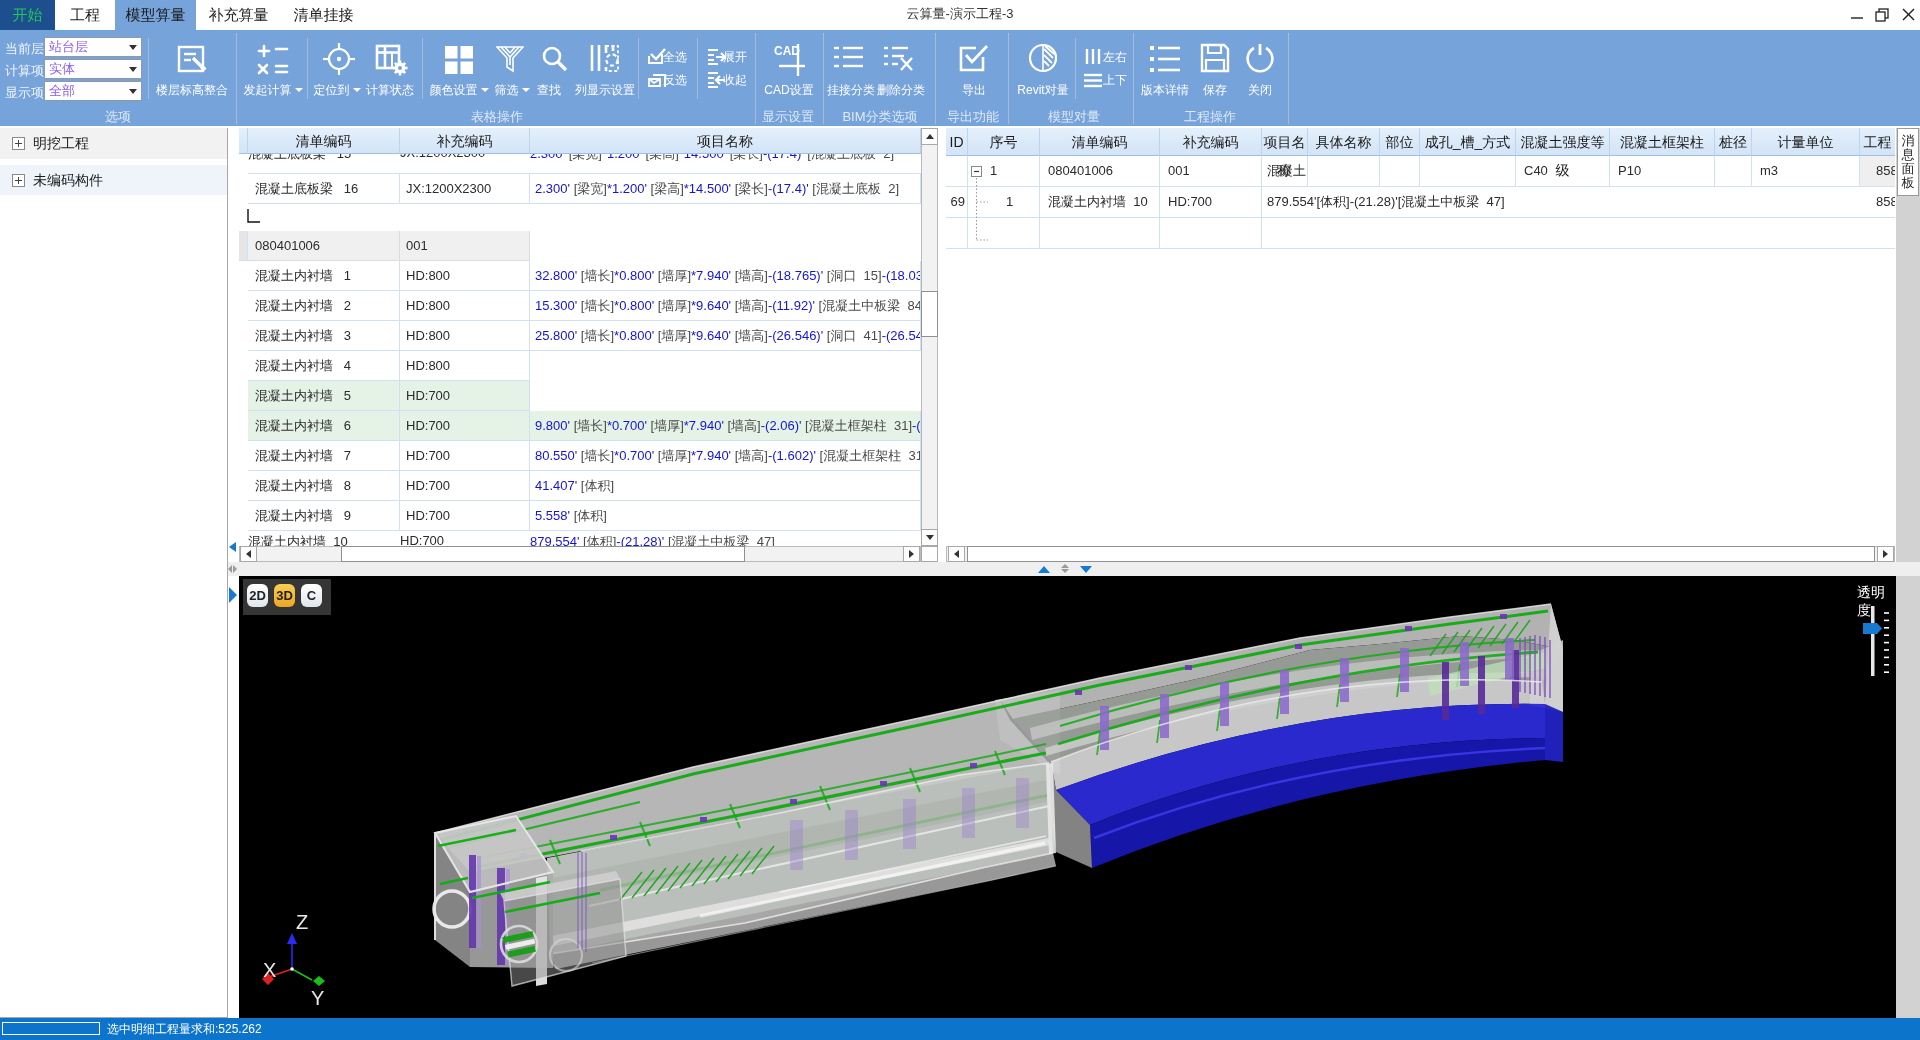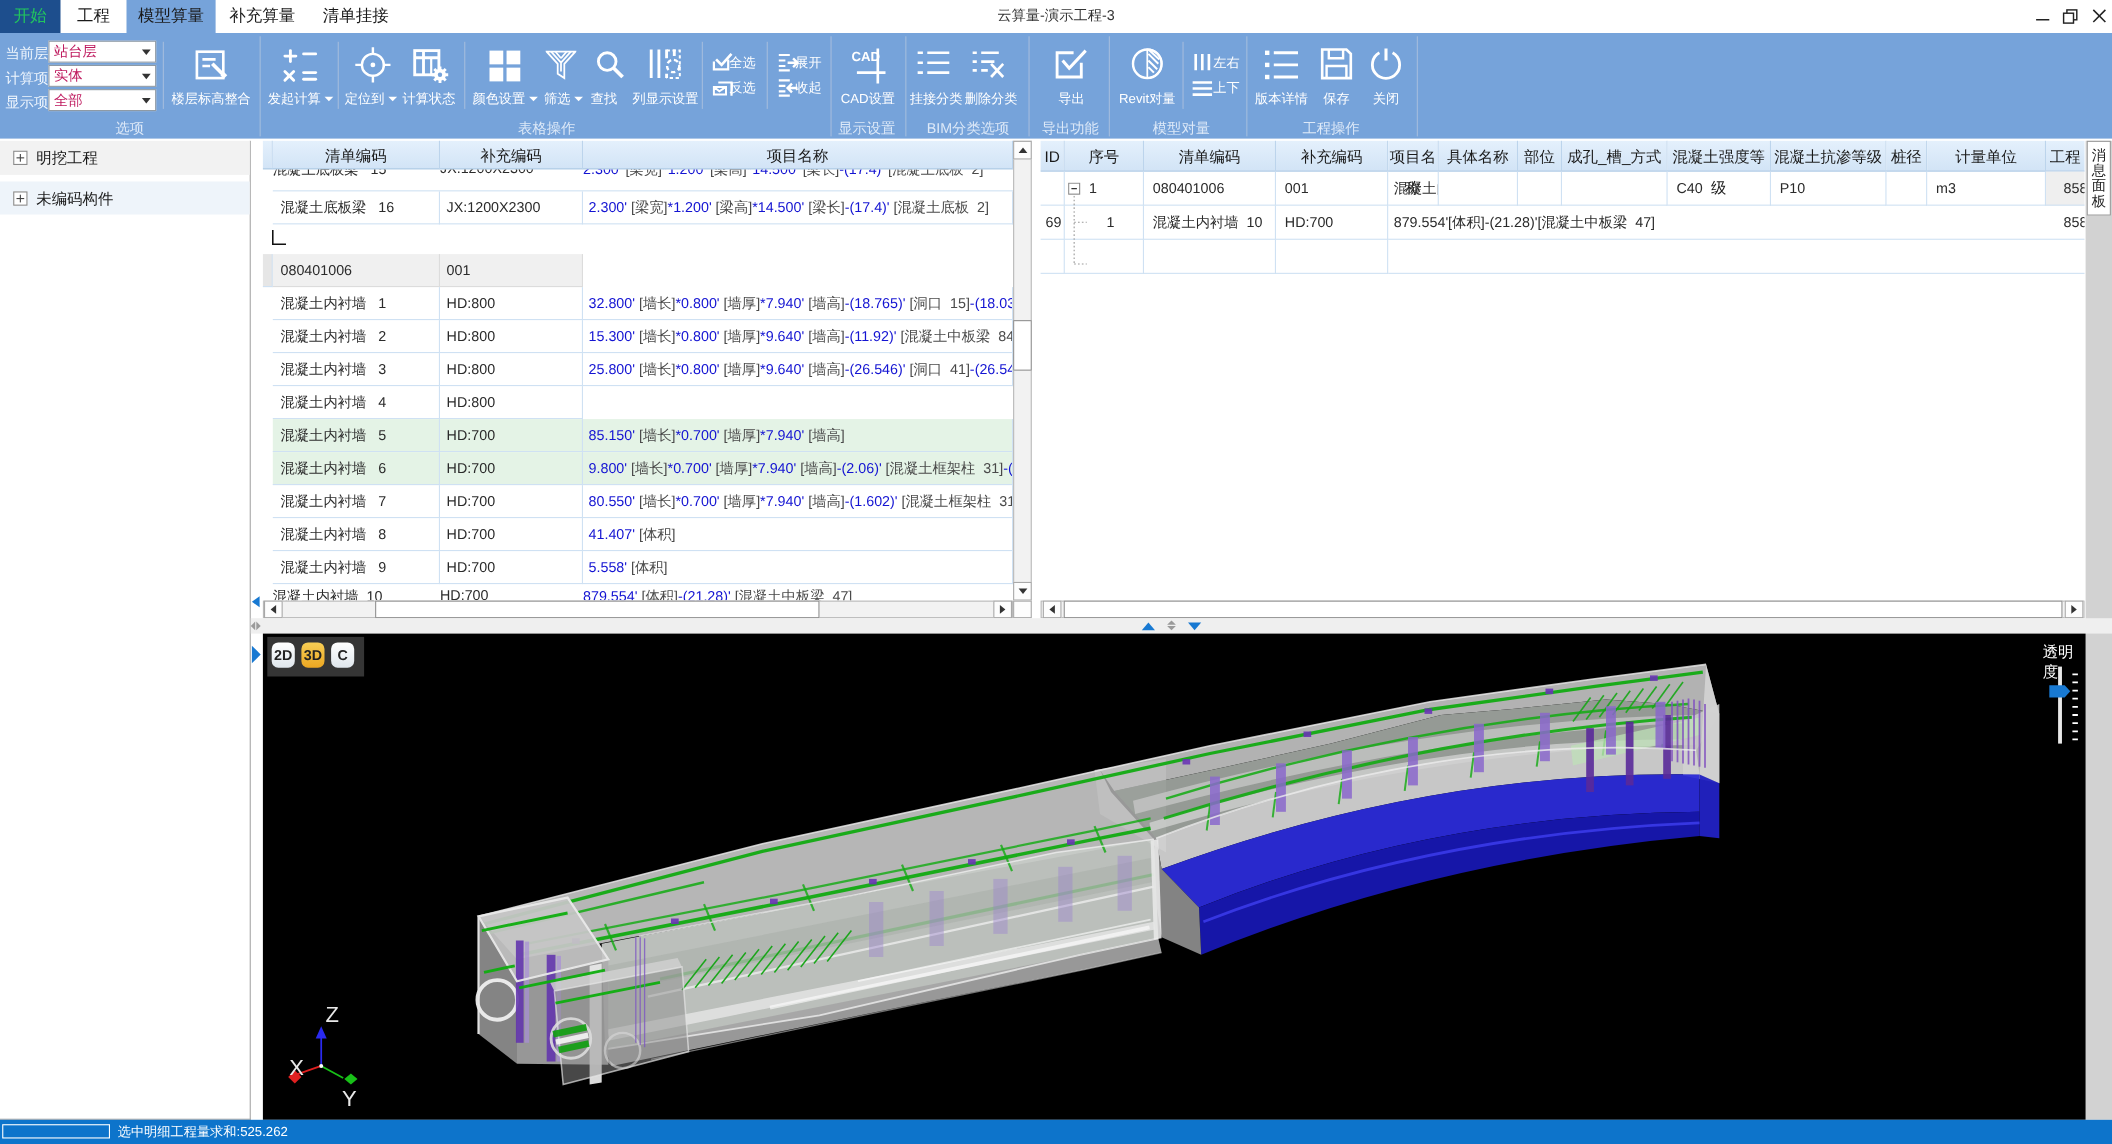--- a/index.html
+++ b/index.html
@@ -12,21 +12,21 @@
 font-size:15px;color:#1a1a1a;}
 #tab0{left:0;width:55px;background:#1d4e8d;color:#22c55e;}
 #tab2{background:#76a3da;}
 #wintitle{position:absolute;left:860px;top:0;width:200px;height:30px;line-height:28px;
 text-align:center;font-size:13px;color:#333;}
 .winbtn{position:absolute;top:0;height:26px;color:#222;}
 
 #ribbon{position:absolute;left:0;top:30px;width:1920px;height:96px;background:#76a3da;}
 .combolbl{position:absolute;left:5px;width:40px;font-size:13px;color:#eef5fd;}
 .combo{position:absolute;left:44px;width:98px;height:20px;background:#fff;
-border:1px solid #8e9aa5;font-size:13px;color:#be185d;line-height:18px;padding-left:4px;}
+border:1px solid #8e9aa5;font-size:13px;color:#8b5cf6;line-height:18px;padding-left:4px;}
 .combo .arr{position:absolute;right:4px;top:7px;width:0;height:0;
 border-left:4px solid transparent;border-right:4px solid transparent;border-top:5px solid #333;}
 .vsep1{position:absolute;top:8px;width:1px;height:61px;background:#a3bcdd;}
 .vsep2{position:absolute;top:3px;width:1px;height:91px;background:#a3bcdd;}
 .btnlbl{position:absolute;font-size:12px;color:#fff;white-space:nowrap;text-align:center;}
 .grplbl{position:absolute;top:78px;font-size:13px;color:#dde9f8;text-align:center;white-space:nowrap;}
 .icon{position:absolute;}
 .dda{display:inline-block;width:0;height:0;border-left:4px solid transparent;
 border-right:4px solid transparent;border-top:4px solid #fff;margin-left:3px;vertical-align:2px;}
 
@@ -358,21 +358,20 @@
   <div class="cell" style="left:9px;top:163px;width:152px;height:30px;line-height:29px;padding-left:7px;">混凝土内衬墙&nbsp;&nbsp;&nbsp;2</div>
   <div class="cell" style="left:161px;top:163px;width:130px;height:30px;line-height:29px;padding-left:6px;">HD:800</div>
   <div class="cell" style="left:291px;top:163px;width:391px;height:30px;line-height:29px;padding-left:5px;"><span class="frm">15.300' <b>[墙长]</b>*0.800' <b>[墙厚]</b>*9.640' <b>[墙高]</b>-(11.92)' <b>[混凝土中板梁&nbsp;&nbsp;84]</b></span></div>
   <div class="cell" style="left:9px;top:193px;width:152px;height:30px;line-height:29px;padding-left:7px;">混凝土内衬墙&nbsp;&nbsp;&nbsp;3</div>
   <div class="cell" style="left:161px;top:193px;width:130px;height:30px;line-height:29px;padding-left:6px;">HD:800</div>
   <div class="cell" style="left:291px;top:193px;width:391px;height:30px;line-height:29px;padding-left:5px;"><span class="frm">25.800' <b>[墙长]</b>*0.800' <b>[墙厚]</b>*9.640' <b>[墙高]</b>-(26.546)' <b>[洞口&nbsp;&nbsp;41]</b>-(26.546 '</span></div>
   <div class="cell" style="left:9px;top:223px;width:152px;height:30px;line-height:29px;padding-left:7px;">混凝土内衬墙&nbsp;&nbsp;&nbsp;4</div>
   <div class="cell" style="left:161px;top:223px;width:130px;height:30px;line-height:29px;padding-left:6px;">HD:800</div>
   <div class="cell" style="left:9px;top:253px;width:152px;height:30px;line-height:29px;padding-left:7px;background:#e4f3e6;">混凝土内衬墙&nbsp;&nbsp;&nbsp;5</div>
   <div class="cell" style="left:161px;top:253px;width:130px;height:30px;line-height:29px;padding-left:6px;background:#e4f3e6;">HD:700</div>
-  <div class="cell" style="left:291px;top:253px;width:391px;height:30px;line-height:29px;padding-left:5px;background:#e4f3e6;"><span class="frm">85.150' <b>[墙长]</b>*0.700' <b>[墙厚]</b>*7.940' <b>[墙高]</b></span></div>
   <div class="cell" style="left:9px;top:283px;width:152px;height:30px;line-height:29px;padding-left:7px;background:#e4f3e6;">混凝土内衬墙&nbsp;&nbsp;&nbsp;6</div>
   <div class="cell" style="left:161px;top:283px;width:130px;height:30px;line-height:29px;padding-left:6px;background:#e4f3e6;">HD:700</div>
   <div class="cell" style="left:291px;top:283px;width:391px;height:30px;line-height:29px;padding-left:5px;background:#e4f3e6;"><span class="frm">9.800' <b>[墙长]</b>*0.700' <b>[墙厚]</b>*7.940' <b>[墙高]</b>-(2.06)' <b>[混凝土框架柱&nbsp;&nbsp;31]</b>-(0</span></div>
   <div class="cell" style="left:9px;top:313px;width:152px;height:30px;line-height:29px;padding-left:7px;">混凝土内衬墙&nbsp;&nbsp;&nbsp;7</div>
   <div class="cell" style="left:161px;top:313px;width:130px;height:30px;line-height:29px;padding-left:6px;">HD:700</div>
   <div class="cell" style="left:291px;top:313px;width:391px;height:30px;line-height:29px;padding-left:5px;"><span class="frm">80.550' <b>[墙长]</b>*0.700' <b>[墙厚]</b>*7.940' <b>[墙高]</b>-(1.602)' <b>[混凝土框架柱&nbsp;&nbsp;31]</b>-(</span></div>
   <div class="cell" style="left:9px;top:343px;width:152px;height:30px;line-height:29px;padding-left:7px;">混凝土内衬墙&nbsp;&nbsp;&nbsp;8</div>
   <div class="cell" style="left:161px;top:343px;width:130px;height:30px;line-height:29px;padding-left:6px;">HD:700</div>
   <div class="cell" style="left:291px;top:343px;width:391px;height:30px;line-height:29px;padding-left:5px;"><span class="frm">41.407' <b>[体积]</b></span></div>
   <div class="cell" style="left:9px;top:373px;width:152px;height:30px;line-height:29px;padding-left:7px;">混凝土内衬墙&nbsp;&nbsp;&nbsp;9</div>
@@ -408,21 +407,21 @@
 <div id="rtable">
   <div class="th" style="left:0;top:0;width:22px;height:28px;line-height:28px;">ID</div>
   <div class="th" style="left:22px;top:0;width:72px;height:28px;line-height:28px;">序号</div>
   <div class="th" style="left:94px;top:0;width:120px;height:28px;line-height:28px;">清单编码</div>
   <div class="th" style="left:214px;top:0;width:102px;height:28px;line-height:28px;">补充编码</div>
   <div class="th" style="left:316px;top:0;width:46px;height:28px;line-height:28px;">项目名称</div>
   <div class="th" style="left:362px;top:0;width:72px;height:28px;line-height:28px;">具体名称</div>
   <div class="th" style="left:434px;top:0;width:40px;height:28px;line-height:28px;">部位</div>
   <div class="th" style="left:474px;top:0;width:96px;height:28px;line-height:28px;">成孔_槽_方式</div>
   <div class="th" style="left:570px;top:0;width:94px;height:28px;line-height:28px;">混凝土强度等级</div>
-  <div class="th" style="left:664px;top:0;width:105px;height:28px;line-height:28px;">混凝土抗渗等级</div>
+  <div class="th" style="left:664px;top:0;width:105px;height:28px;line-height:28px;">混凝土框架柱</div>
   <div class="th" style="left:769px;top:0;width:37px;height:28px;line-height:28px;">桩径</div>
   <div class="th" style="left:806px;top:0;width:108px;height:28px;line-height:28px;">计量单位</div>
   <div class="th" style="left:914px;top:0;width:35px;height:28px;line-height:28px;border-right:none;">工程</div>
 
   <div class="cell" style="left:0;top:28px;width:22px;height:31px;"></div>
   <div class="cell" style="left:22px;top:28px;width:72px;height:31px;line-height:30px;"><span style="margin-left:22px;">1</span></div>
   <svg class="abs" style="left:25px;top:38px;" width="12" height="12" viewBox="0 0 12 12">
     <rect x="0.5" y="0.5" width="10" height="10" fill="#fff" stroke="#888"></rect>
     <line x1="3" y1="5.5" x2="8" y2="5.5" stroke="#333" stroke-width="1.2"></line>
     </svg>

